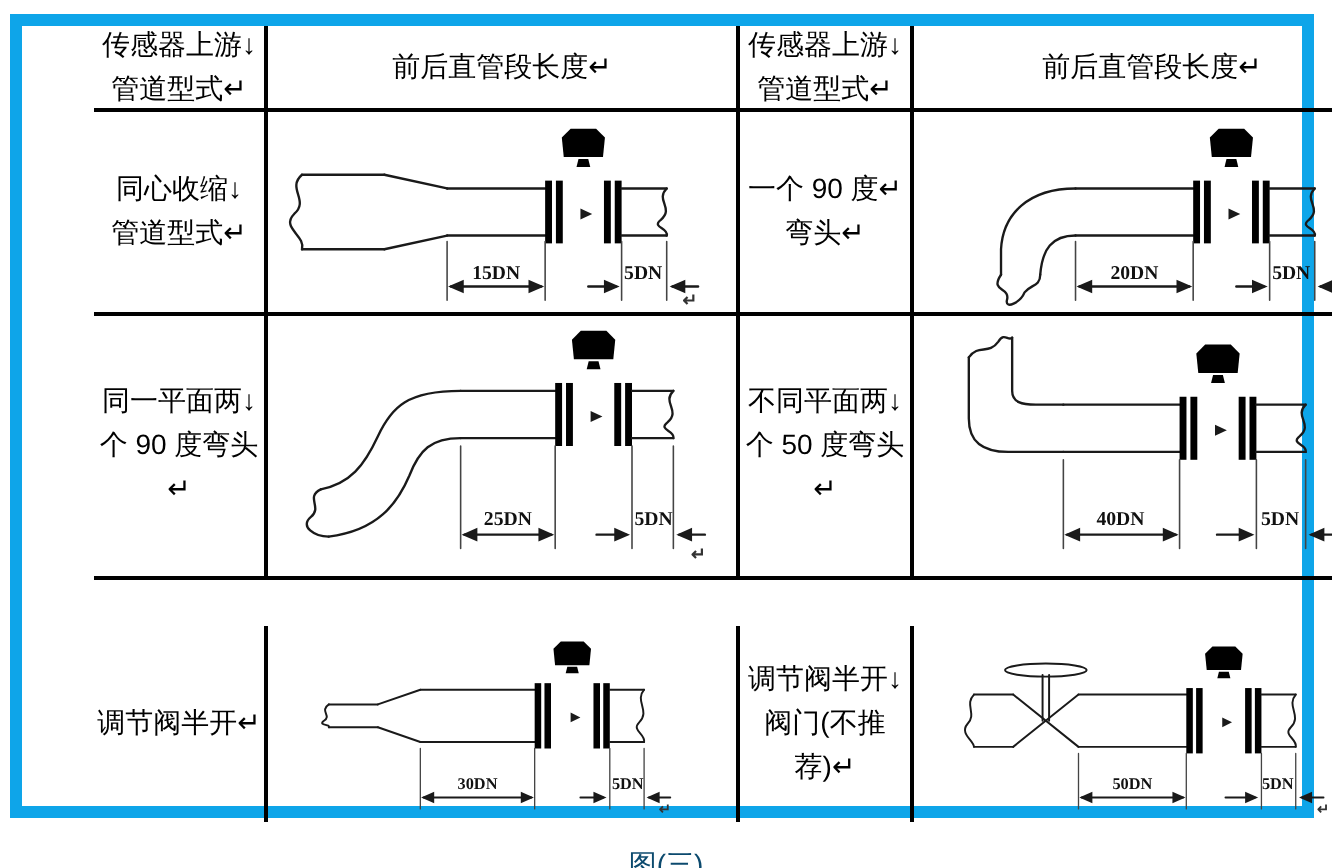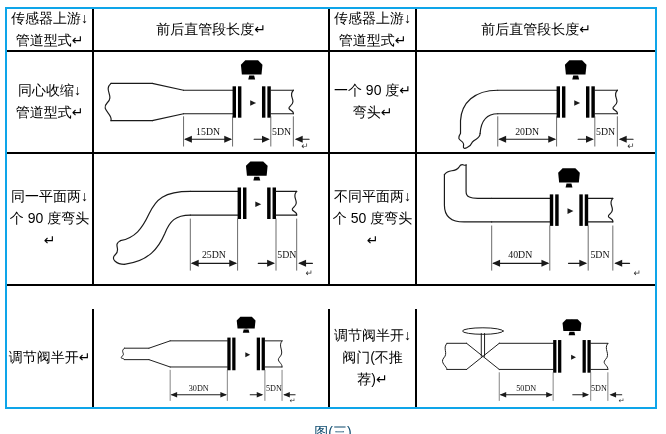--- a/index.html
+++ b/index.html
@@ -1,26 +1,26 @@
 <!DOCTYPE html>
 <html><head>
 <meta charset="utf-8">
 <style>
   html,body{margin:0;padding:0;background:#fff;}
   .page{position:relative;width:666px;height:434px;background:#fff;overflow:hidden;
         font-family:"Liberation Sans",sans-serif;color:#000;}
-  .tbl{position:absolute;left:5px;top:7px;width:652px;height:402px;border:2px solid #0ea5e9;
+  .tbl{position:absolute;left:5px;top:7px;width:652px;height:402px;border:6px solid #0ea5e9;
        display:grid;grid-template-columns:87px 236px 87px 238px;grid-template-rows:43px 102px 132px 121px;
-       background:#fff;box-sizing:border-box;}
+       background:#fff;box-sizing:border-box;padding-left:36px;}
   .c{border-right:2px solid #000;border-bottom:2px solid #000;overflow:hidden;
      display:flex;align-items:center;justify-content:center;box-sizing:border-box;}
   .c.nr{border-right:none;}
   .c.nb{border-bottom:none;margin-top:23px;}
   .txt{white-space:pre-line;text-align:center;font-size:14px;line-height:1.55;color:#000;}
-  .diagwrap{display:block;padding:0;}
+  .diagwrap{display:block;padding:0;font-weight:bold;}
   .diagwrap svg{display:block;width:100%;height:100%;}
   .diag path,.diag rect,.diag circle,.diag ellipse{stroke:#1a1a1a;stroke-width:1.2;fill:none;stroke-linecap:round;stroke-linejoin:round;}
   .diag .thin{stroke:#444;stroke-width:0.8;}
   .diag .fill, .fill{fill:#1a1a1a !important;stroke:none !important;}
   .diag text{stroke:none;fill:#111;font-family:"Liberation Serif",serif;font-size:10px;}
   .diag text.mark{font-size:9px;fill:#333;font-family:"Liberation Sans",sans-serif;}
   .caption{position:absolute;left:0;top:412px;width:100%;text-align:center;font-size:14px;color:#0c4a6e;margin-top:12px;}
 </style>
 </head>
 <body>

